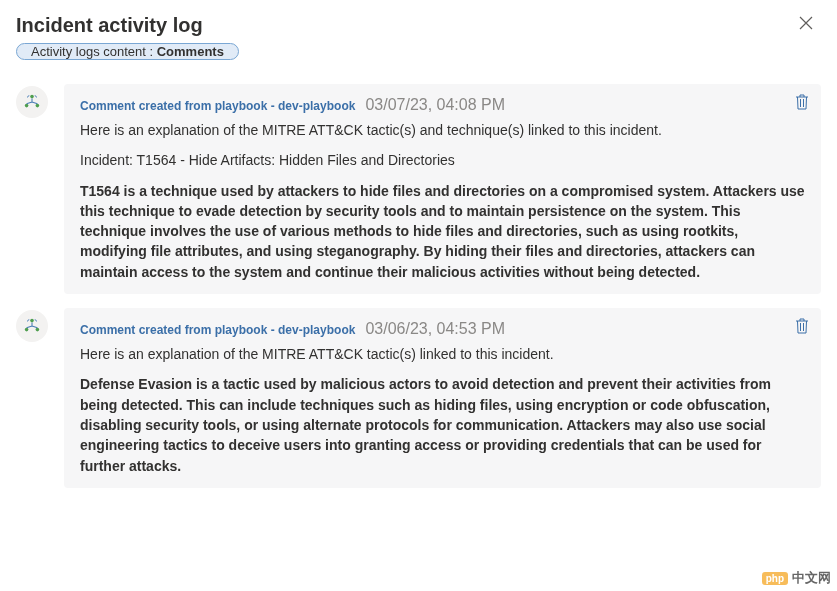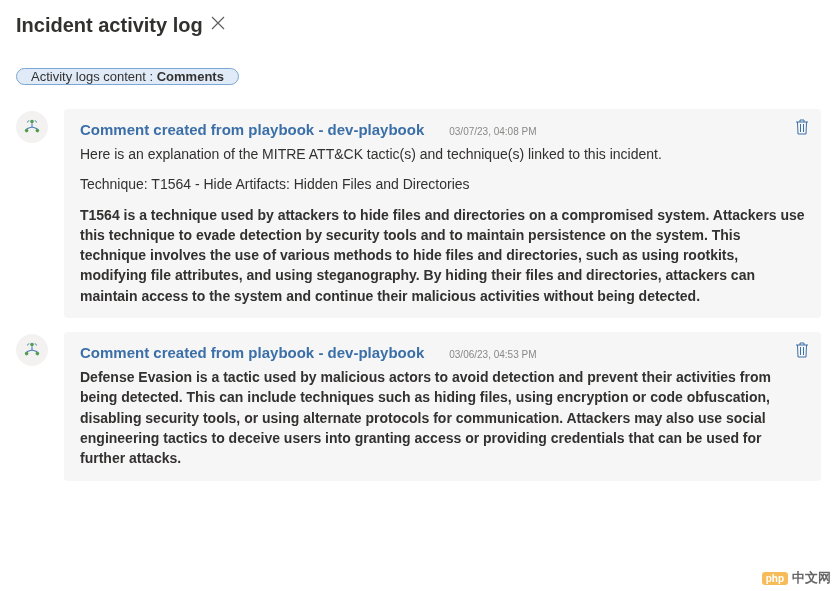--- a/index.html
+++ b/index.html
@@ -11,23 +11,23 @@
       font-family: 'Segoe UI', Tahoma, Geneva, Verdana, sans-serif;
       background: #ffffff;
       width: 837px;
       height: 591px;
       padding: 12px 16px;
       overflow: hidden;
       position: relative;
     }
     .header {
       display: flex;
-      justify-content: flex-start;
+      justify-content: space-between;
       align-items: center;
-      margin-bottom: 29px;
+      margin-bottom: 4px;
     }
     .title {
       font-size: 20px;
       font-weight: 600;
       color: #323130;
     }
     .close-btn {
       font-size: 16px;
       color: #605e5c;
       cursor: pointer;
@@ -77,27 +77,26 @@
     }
     .entry-header {
       display: flex;
       align-items: baseline;
       gap: 10px;
       margin-bottom: 6px;
     }
     .entry-title {
       color: #3b6fa8;
       font-weight: 600;
-      font-size: 15px;
+      font-size: 12px;
       cursor: pointer;
     }
     .entry-timestamp {
       color: #8a8886;
-      font-size: 10px;
-      margin-left: 15px;
+      font-size: 16px;
     }
     .entry-body {
       color: #323130;
       font-size: 14px;
       line-height: 1.45;
     }
     .entry-body p {
       margin-bottom: 10px;
     }
     .entry-body p:last-child {
@@ -168,21 +167,21 @@
       <svg width="14" height="16" viewBox="0 0 14 16">
           <path d="M1 3 L13 3 M5 3 L5 1 L9 1 L9 3 M2.5 3 L3 15 L11 15 L11.5 3 M5.5 5 L5.5 13 M8.5 5 L8.5 13" stroke="#3b6fa8" stroke-width="1" fill="none"></path>
         </svg>
     </div>
     <div class="entry-header">
       <span class="entry-title">Comment created from playbook - dev-playbook</span>
       <span class="entry-timestamp">03/07/23, 04:08 PM</span>
     </div>
     <div class="entry-body">
       <p>Here is an explanation of the MITRE ATT&amp;CK tactic(s) and technique(s) linked to this incident.</p>
-      <p>Technique: T1564 - Hide Artifacts: Hidden Files and Directories</p>
+      <p>Incident: T1564 - Hide Artifacts: Hidden Files and Directories</p>
       <p>T1564 is a technique used by attackers to hide files and directories on a compromised system. Attackers use this technique to evade detection by security tools and to maintain persistence on the system. This technique involves the use of various methods to hide files and directories, such as using rootkits, modifying file attributes, and using steganography. By hiding their files and directories, attackers can maintain access to the system and continue their malicious activities without being detected.</p>
     </div>
   </div>
 </div>
 
 
 <div class="log-entry">
   <div class="avatar">
     <svg viewBox="0 0 20 20">
       <circle cx="10" cy="4" r="2" fill="#4f9e4f"></circle>
@@ -196,20 +195,21 @@
     <div class="delete-btn">
       <svg width="14" height="16" viewBox="0 0 14 16">
           <path d="M1 3 L13 3 M5 3 L5 1 L9 1 L9 3 M2.5 3 L3 15 L11 15 L11.5 3 M5.5 5 L5.5 13 M8.5 5 L8.5 13" stroke="#3b6fa8" stroke-width="1" fill="none"></path>
         </svg>
     </div>
     <div class="entry-header">
       <span class="entry-title">Comment created from playbook - dev-playbook</span>
       <span class="entry-timestamp">03/06/23, 04:53 PM</span>
     </div>
     <div class="entry-body">
+      <p>Here is an explanation of the MITRE ATT&amp;CK tactic(s) linked to this incident.</p>
       <p>Defense Evasion is a tactic used by malicious actors to avoid detection and prevent their activities from being detected. This can include techniques such as hiding files, using encryption or code obfuscation, disabling security tools, or using alternate protocols for communication. Attackers may also use social engineering tactics to deceive users into granting access or providing credentials that can be used for further attacks.</p>
     </div>
   </div>
 </div>
 
 <div class="watermark">
   <span class="watermark-badge">php</span>
   <span class="watermark-text">中文网</span>
 </div>
 

